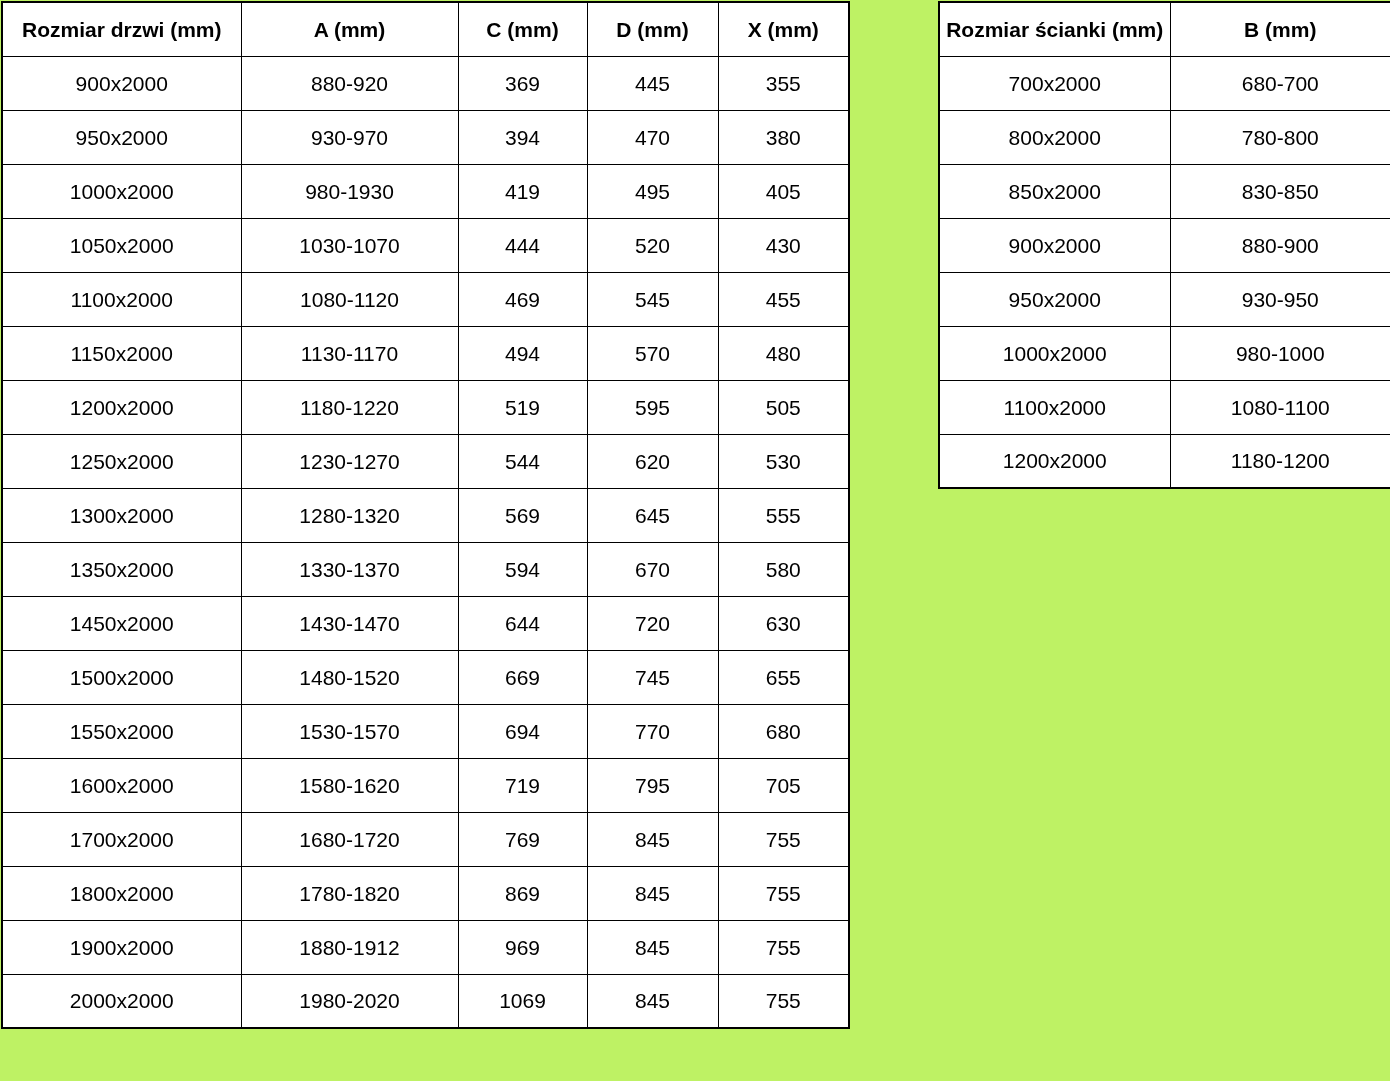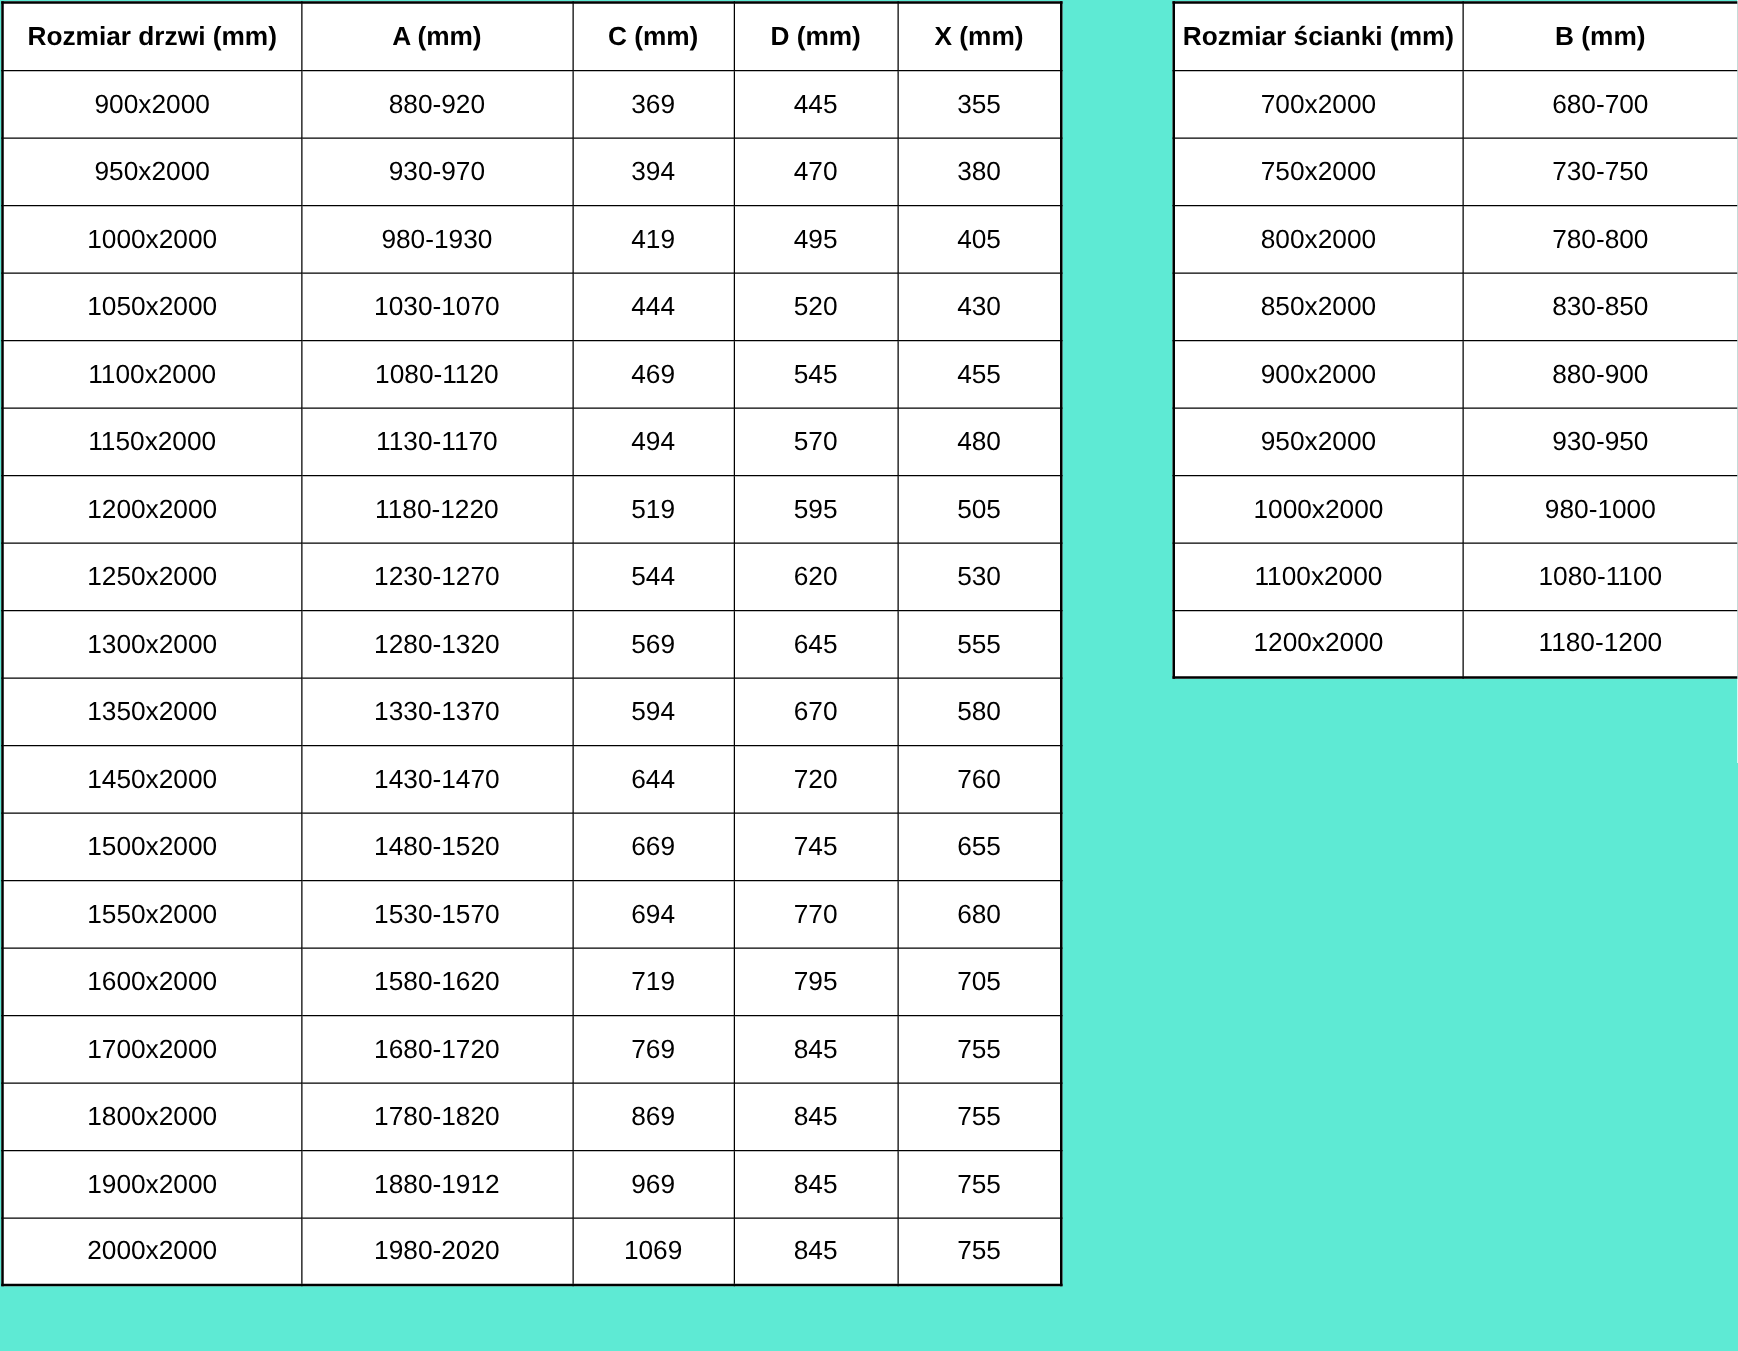--- a/index.html
+++ b/index.html
@@ -6,21 +6,21 @@
   html, body {
     margin: 0;
     padding: 0;
     background: #ffffff;
     font-family: "Liberation Sans", sans-serif;
     color: #000000;
   }
   .page {
     width: 1390px;
     height: 1081px;
-    background: #5eead4;
+    background: #bef264;
     position: relative;
     overflow: hidden;
   }
   .tables-wrap {
     display: flex;
     align-items: flex-start;
     gap: 88px;
     padding: 1px 0 0 1px;
   }
   table.spec-table {
@@ -142,21 +142,21 @@
             <td>1330-1370</td>
             <td>594</td>
             <td>670</td>
             <td>580</td>
           </tr>
           <tr>
             <td>1450x2000</td>
             <td>1430-1470</td>
             <td>644</td>
             <td>720</td>
-            <td>760</td>
+            <td>630</td>
           </tr>
           <tr>
             <td>1500x2000</td>
             <td>1480-1520</td>
             <td>669</td>
             <td>745</td>
             <td>655</td>
           </tr>
           <tr>
             <td>1550x2000</td>
@@ -213,24 +213,20 @@
             <th>Rozmiar ścianki (mm)</th>
             <th>B (mm)</th>
           </tr>
       </thead>
       <tbody>
           <tr>
             <td>700x2000</td>
             <td>680-700</td>
           </tr>
           <tr>
-            <td>750x2000</td>
-            <td>730-750</td>
-          </tr>
-          <tr>
             <td>800x2000</td>
             <td>780-800</td>
           </tr>
           <tr>
             <td>850x2000</td>
             <td>830-850</td>
           </tr>
           <tr>
             <td>900x2000</td>
             <td>880-900</td>

